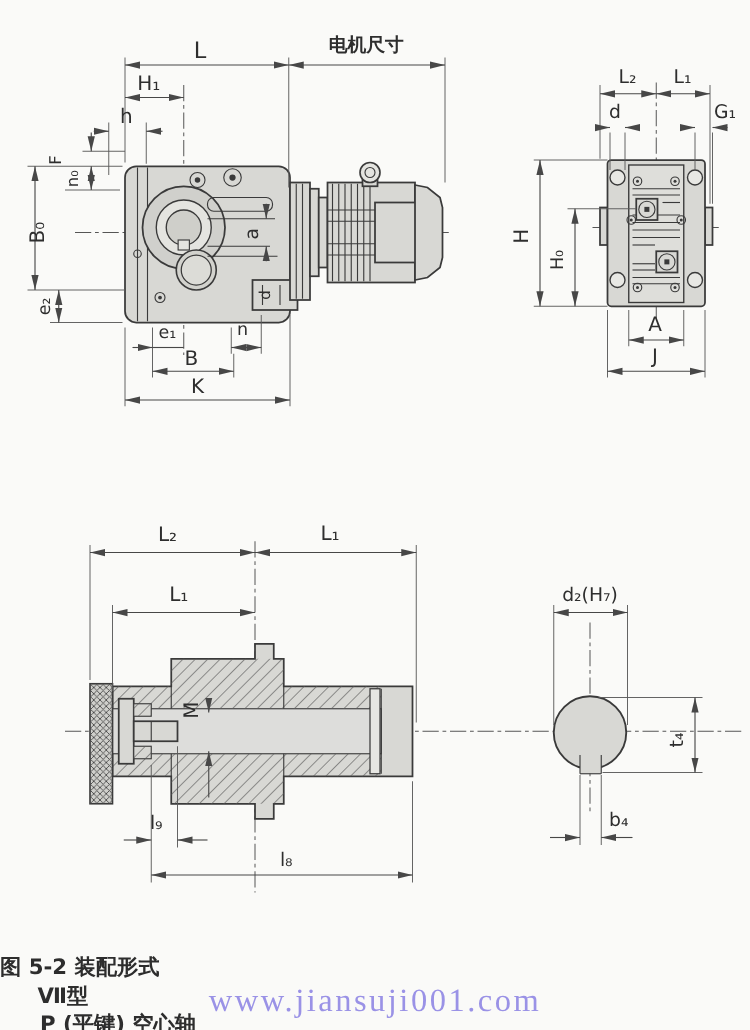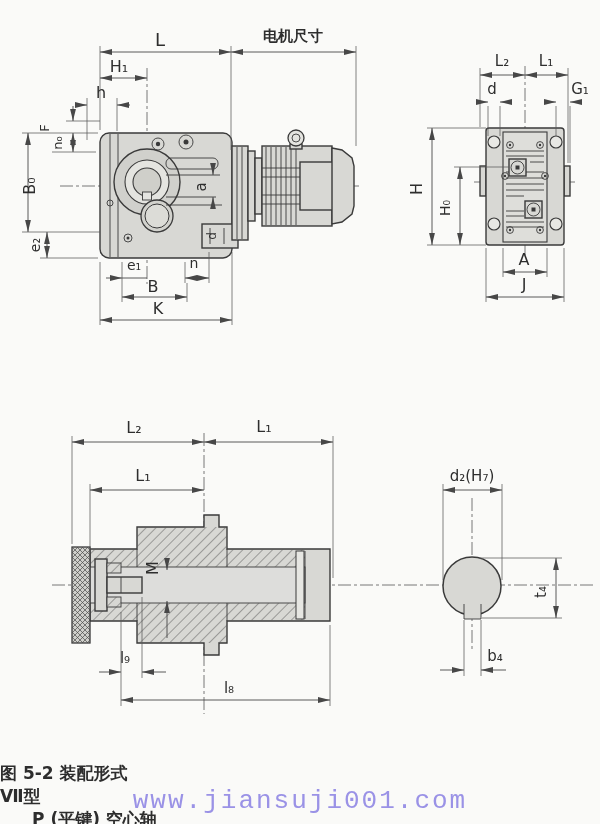--- a/index.html
+++ b/index.html
@@ -8,24 +8,24 @@
   svg{position:absolute;left:0;top:0;}
   svg text{fill:#2e2e2e;font-family:"DejaVu Sans",sans-serif;}
   .outline{fill:#d8d8d4;stroke:#3a3a3a;stroke-width:1.4;}
   .thin{stroke:#3a3a3a;stroke-width:0.9;fill:none;}
   .dim{stroke:#474747;stroke-width:0.9;fill:none;}
   .ext{stroke:#5a5a5a;stroke-width:0.75;fill:none;}
   .cl{stroke:#555;stroke-width:0.8;fill:none;stroke-dasharray:13 3 3 3;}
   #caption{position:absolute;top:762px;left:0;width:600px;display:flex;
            justify-content:center;font-weight:bold;font-size:17px;color:#2d2d2d;flex-direction:column;}
   #caption span{white-space:pre;}
-  #caption .gap1{}
+  #caption .gap1{margin-left:30px;}
   #caption .gap2{margin-left:32px;}
   #watermark{position:absolute;top:786px;left:0;width:600px;text-align:center;
-             font-family:Liberation Mono, monospace;font-size:26px;
+             font-family:Liberation Serif, serif;font-size:26px;
              letter-spacing:2px;color:#9a92e6;}
 </style>
 </head>
 <body>
 
 <div id="page">
 <svg width="600" height="824" viewBox="0 0 600 824">
   <defs>
     <marker id="arr" markerUnits="userSpaceOnUse" markerWidth="13" markerHeight="8" refX="12" refY="3.5" orient="auto-start-reverse">
       <path d="M0,0.6 L12,3.5 L0,6.4 z" fill="#474747"></path>

